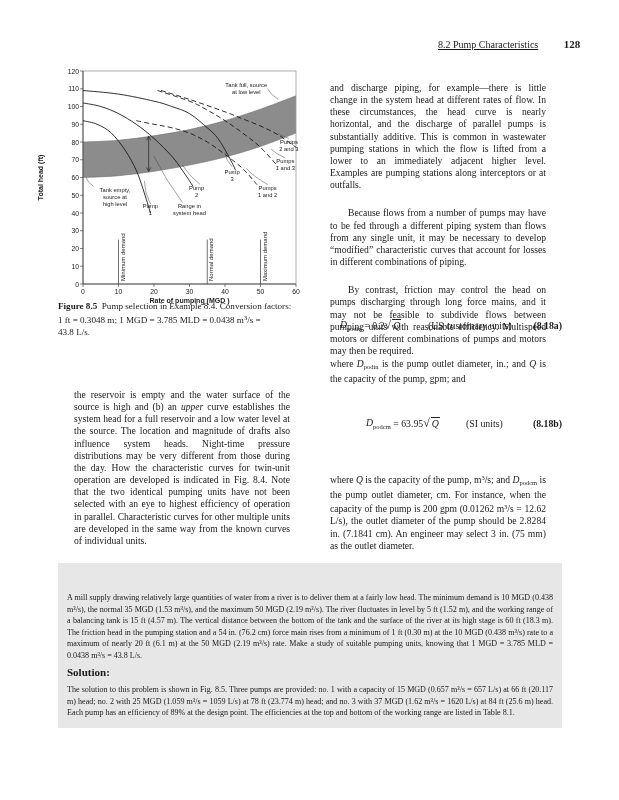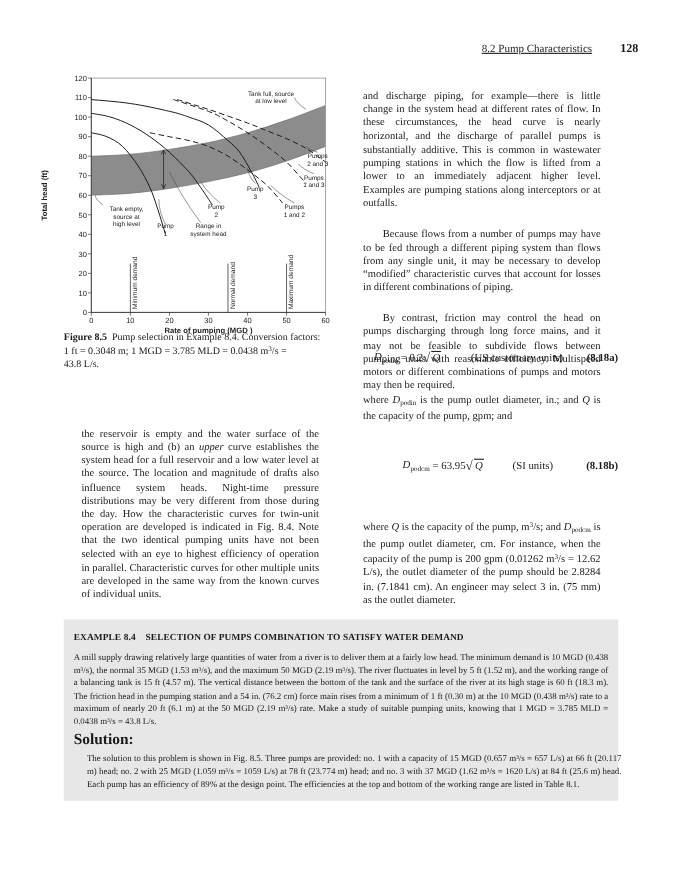--- a/index.html
+++ b/index.html
@@ -25,22 +25,22 @@
   .eq .units { position: absolute; }
   .eq .num { position: absolute; font-weight: bold; }
   .right-col2 { left: 314px; top: 342px; width: 248px; }
   .right-col3 { left: 314px; top: 456px; width: 248px; }
   .sup { font-size: 6.5px; vertical-align: 3px; }
   .subs { font-size: 6.5px; vertical-align: -2px; }
   .example { position: absolute; left: 58px; top: 563px; width: 504px; height: 165px; background: #e7e7e8;
              font-size: 8.05px; line-height: 11.5px; }
   .example .ex-title { position: absolute; left: 9px; top: 11px; font-weight: bold; font-size: 8.5px; letter-spacing: 0.1px; }
   .example .ex-body { position: absolute; left: 9px; top: 29px; width: 486px; text-align: justify; }
-  .example .sol-h { position: absolute; left: 9px; top: 104px; font-weight: bold; font-size: 14px; }
-  .example .sol-body { position: absolute; left: 9px; top: 121px; width: 486px; text-align: justify; margin-left: 12px; }
+  .example .sol-h { position: absolute; left: 9px; top: 104px; font-weight: bold; font-size: 11px; }
+  .example .sol-body { position: absolute; left: 9px; top: 121px; width: 486px; text-align: justify; }
 </style>
 </head>
 <body>
 
 <div class="running-head">
   <span class="sec">8.2 Pump Characteristics</span>
   <span class="pno">128</span>
 </div>
 
 <div class="figure">
@@ -172,17 +172,16 @@
   &nbsp;<span>= 63.95</span><span style="font-size:12px">√</span><span class="sqrt">Q</span>
   <span class="units" style="left:100px;">(SI units)</span>
   <span class="num" style="right:0;">(8.18b)</span>
 </div>
 
 <div class="col right-col3">
   <p><span>where </span><i>Q</i><span> is the capacity of the pump, m</span><span class="sup">3</span><span>/s; and </span><i>D</i><span class="subs">podcm</span><span> is the pump outlet diameter, cm. For instance, when the capacity of the pump is 200 gpm (0.01262 m</span><span class="sup">3</span><span>/s = 12.62 L/s), the outlet diameter of the pump should be 2.8284 in. (7.1841 cm). An engineer may select 3 in. (75 mm) as the outlet diameter.</span></p>
 </div>
 
 <div class="example">
-  <div class="ex-title" style="white-space:pre">EXAMPLE 8.4    SELECTION OF PUMPS COMBINATION TO SATISFY WATER DEMAND</div>
   <div class="ex-body">A mill supply drawing relatively large quantities of water from a river is to deliver them at a fairly low head. The minimum demand is 10 MGD (0.438 m³/s), the normal 35 MGD (1.53 m³/s), and the maximum 50 MGD (2.19 m³/s). The river fluctuates in level by 5 ft (1.52 m), and the working range of a balancing tank is 15 ft (4.57 m). The vertical distance between the bottom of the tank and the surface of the river at its high stage is 60 ft (18.3 m). The friction head in the pumping station and a 54 in. (76.2 cm) force main rises from a minimum of 1 ft (0.30 m) at the 10 MGD (0.438 m³/s) rate to a maximum of nearly 20 ft (6.1 m) at the 50 MGD (2.19 m³/s) rate. Make a study of suitable pumping units, knowing that 1 MGD = 3.785 MLD = 0.0438 m³/s = 43.8 L/s.</div>
   <div class="sol-h">Solution:</div>
   <div class="sol-body">The solution to this problem is shown in Fig. 8.5. Three pumps are provided: no. 1 with a capacity of 15 MGD (0.657 m³/s = 657 L/s) at 66 ft (20.117 m) head; no. 2 with 25 MGD (1.059 m³/s = 1059 L/s) at 78 ft (23.774 m) head; and no. 3 with 37 MGD (1.62 m³/s = 1620 L/s) at 84 ft (25.6 m) head. Each pump has an efficiency of 89% at the design point. The efficiencies at the top and bottom of the working range are listed in Table 8.1.</div>
 </div>
 
 </body></html>

